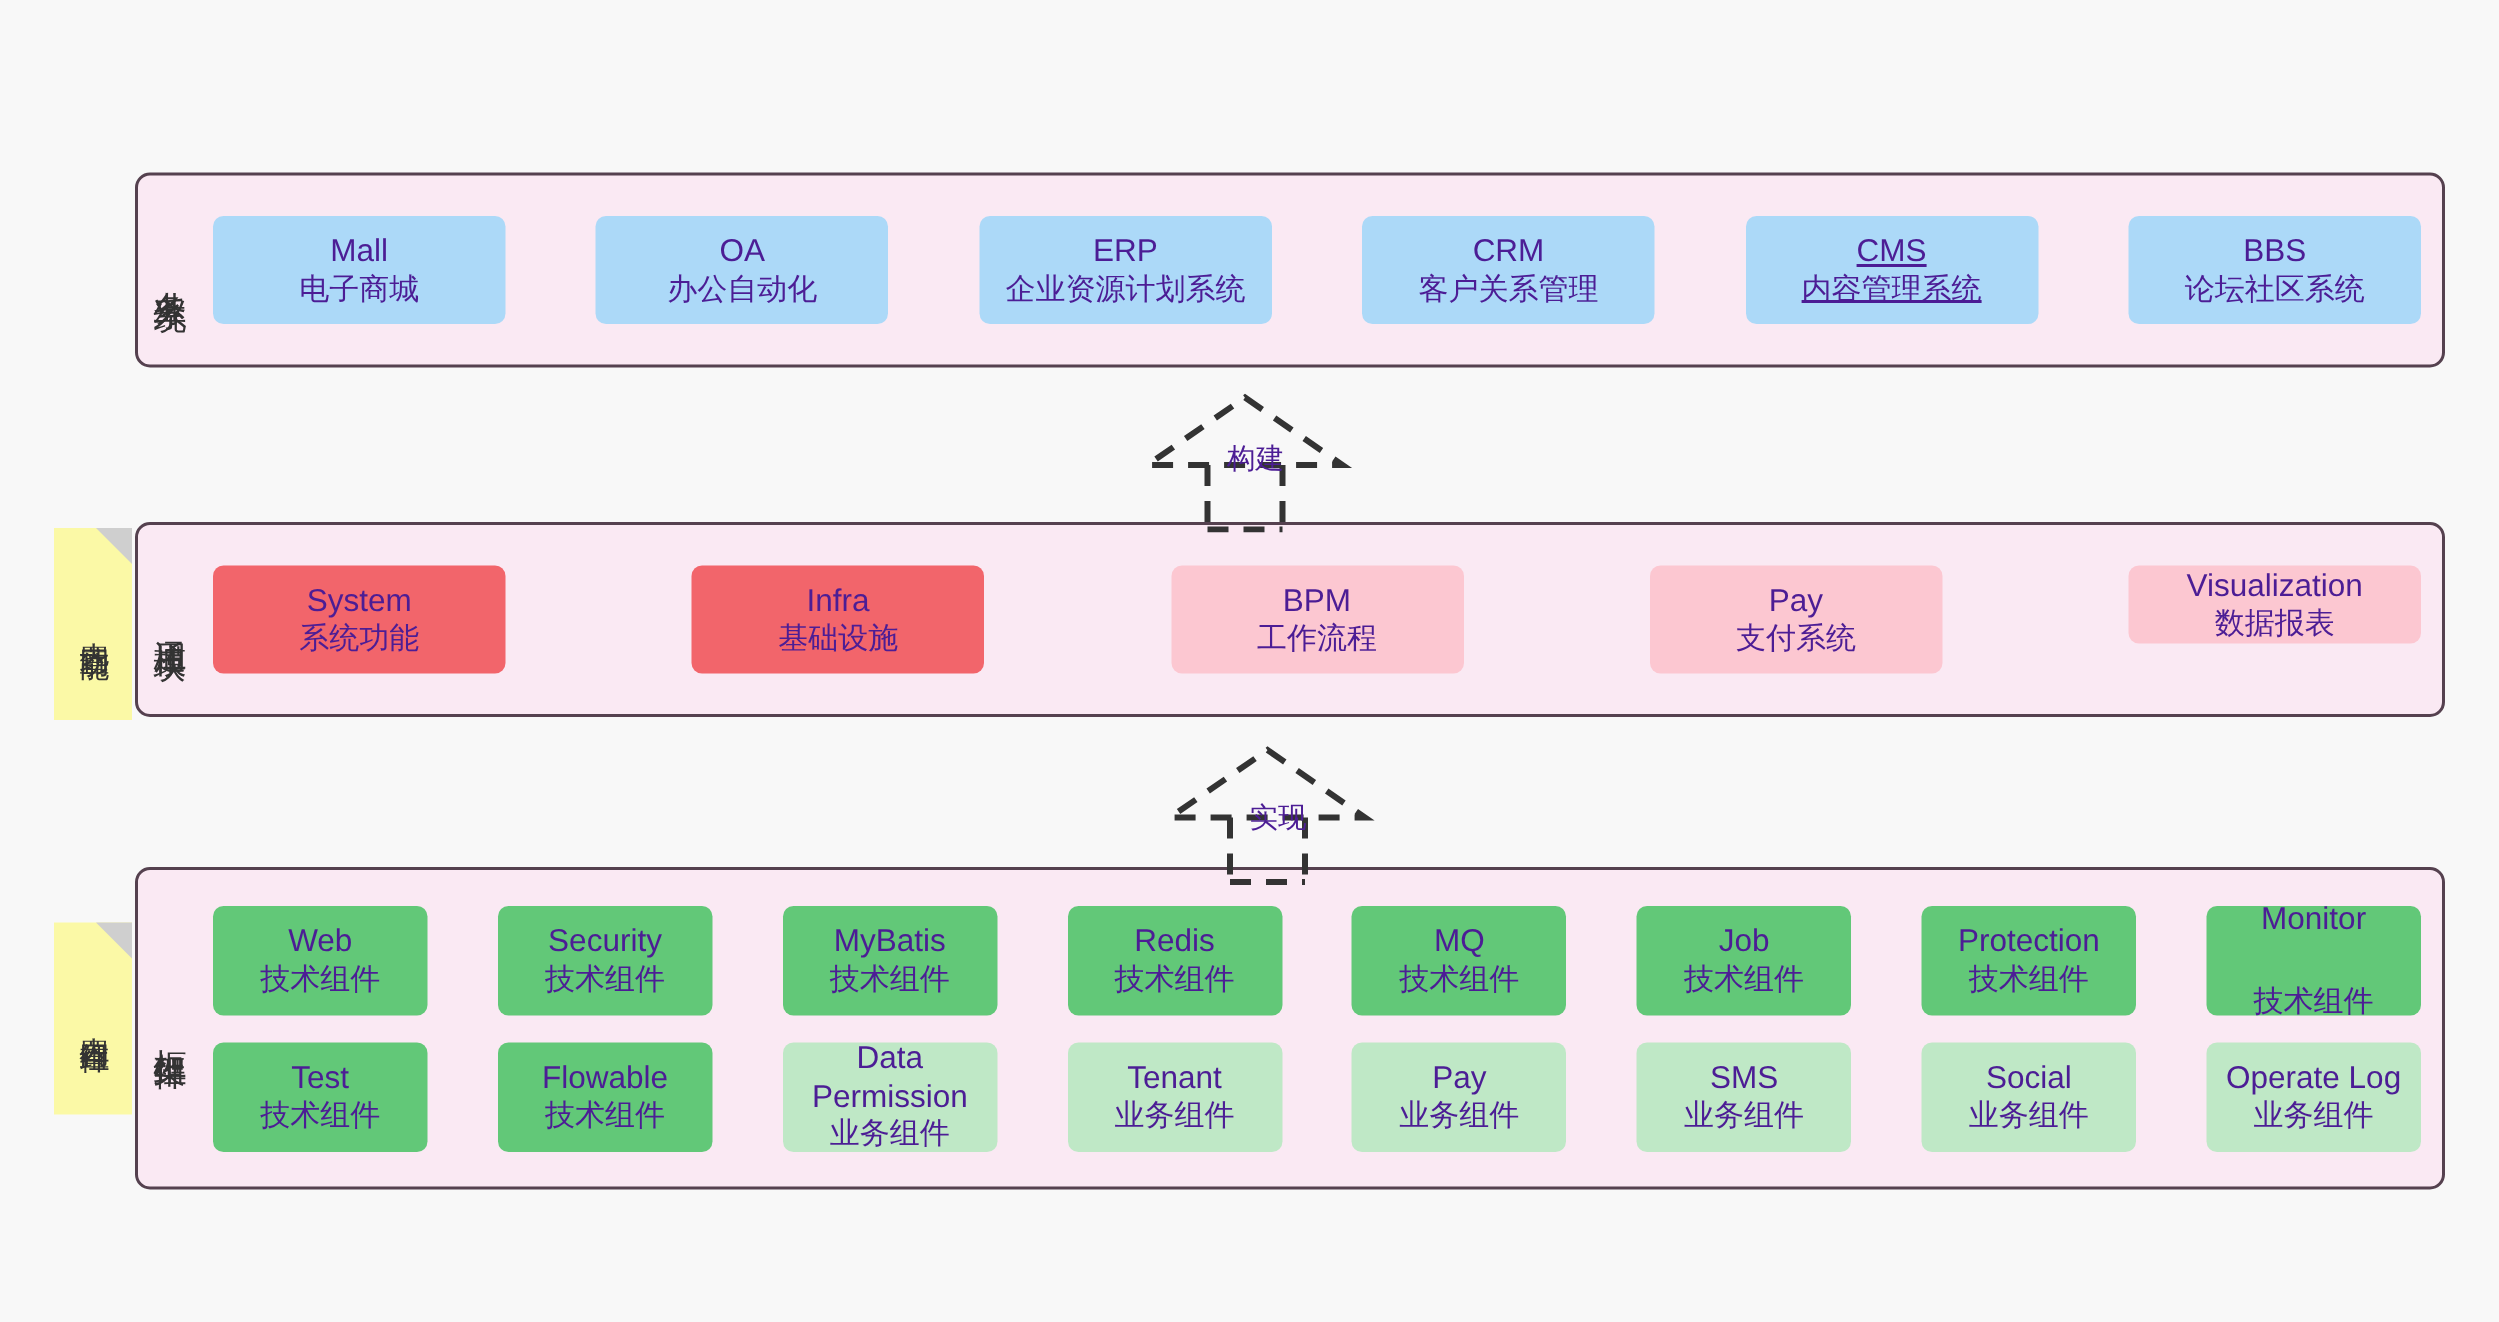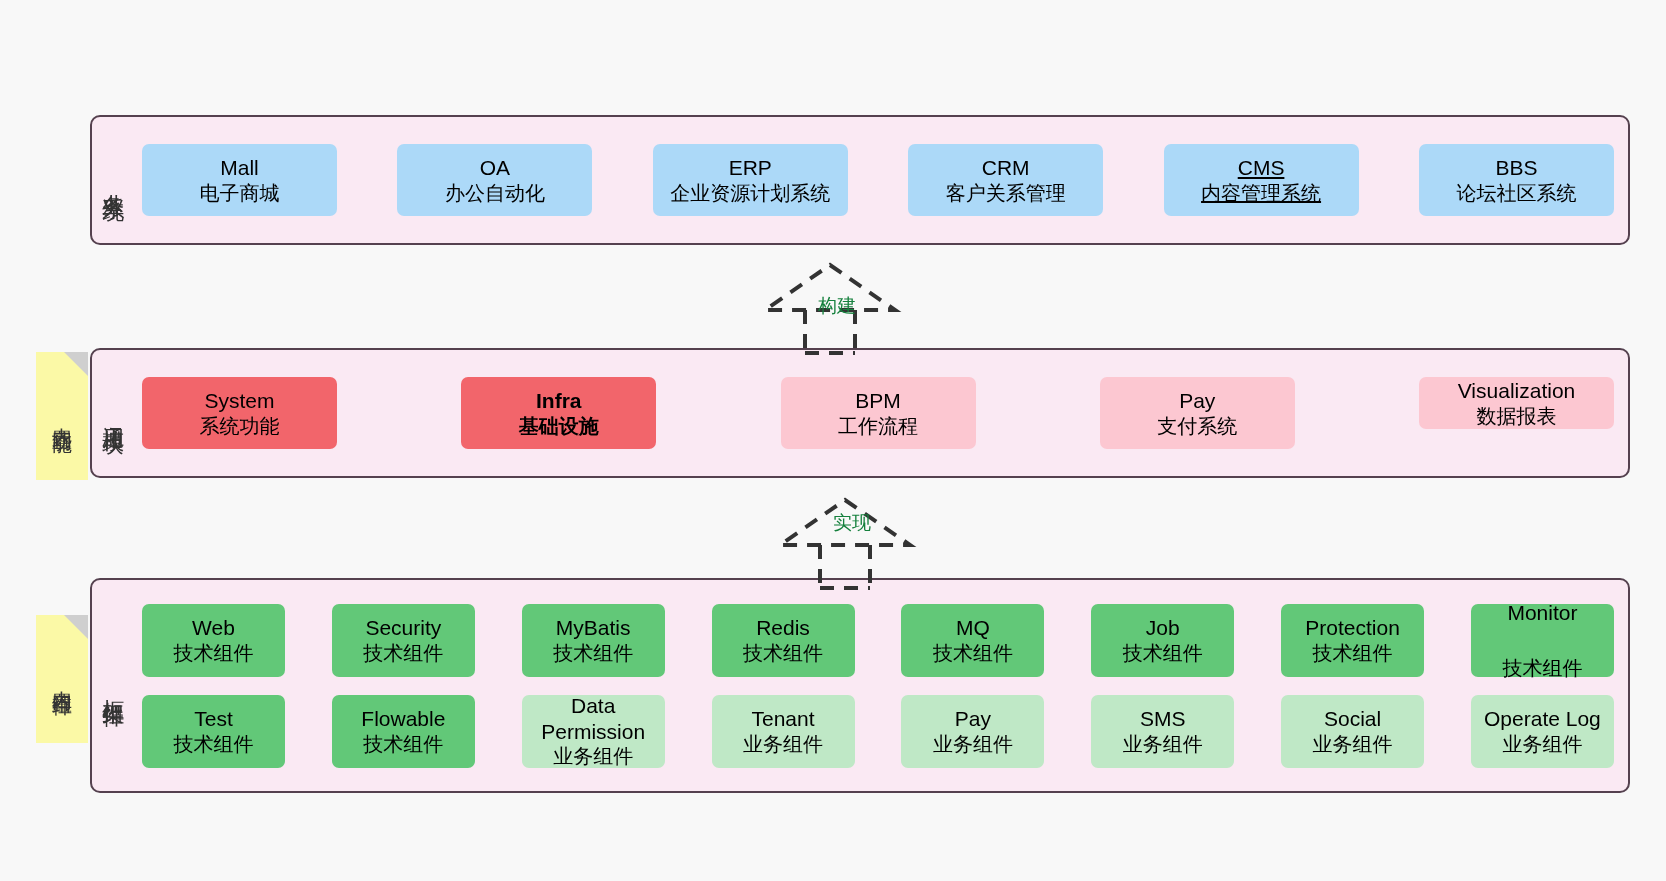--- a/index.html
+++ b/index.html
@@ -68,21 +68,21 @@
   .card {
     box-sizing: border-box;
     border-radius: 7px;
     display: flex;
     flex-direction: column;
     align-items: center;
     justify-content: center;
     text-align: center;
     padding: 4px 6px;
     line-height: 1.22;
-    color: #000000;
+    color: #4c1d95;
   }
   .card .en {
     font-size: 21px;
     white-space: nowrap;
   }
   .card .en.wrap {
     white-space: normal;
   }
   .card .cn {
     font-size: 20px;
@@ -124,21 +124,21 @@
   }
 
   
   .arrow {
     position: absolute;
     z-index: 3;
   }
   .arrow-text {
     position: absolute;
     font-size: 19px;
-    color: #15803d;
+    color: #4c1d95;
     background: transparent;
     white-space: nowrap;
     z-index: 5;
   }
 </style>
 </head>
 <body>
 
 <div class="canvas">
 
@@ -187,21 +187,21 @@
   <div class="note" style="left:36px; top:352px; width:52px; height:128px;">内置功能</div>
 
   <div class="layer" id="layer-common" style="left:90px; top:348px; width:1540px; height:130px;">
     <div class="layer-label">通用模块</div>
     <div class="layer-body">
       <div class="card-row">
         <div class="card c-red" style="width:195px;height:72px;">
           <div class="en">System</div>
           <div class="cn">系统功能</div>
         </div>
-        <div class="card c-red" style="width:195px;height:72px;font-weight:bold;">
+        <div class="card c-red" style="width:195px;height:72px;">
           <div class="en">Infra</div>
           <div class="cn">基础设施</div>
         </div>
         <div class="card c-pink" style="width:195px;height:72px;">
           <div class="en">BPM</div>
           <div class="cn">工作流程</div>
         </div>
         <div class="card c-pink" style="width:195px;height:72px;">
           <div class="en">Pay</div>
           <div class="cn">支付系统</div>
@@ -213,21 +213,21 @@
       </div>
     </div>
   </div>
 
   <div class="arrow" style="left:760px; top:490px; width:180px; height:100px;">
     <svg width="180" height="100" viewBox="0 0 180 100" fill="none">
       <path d="M 85 10 L 150 55 L 20 55 Z" stroke="#333333" stroke-width="4" fill="none" stroke-dasharray="14 10" stroke-linejoin="miter"></path>
       <path d="M 60 55 L 60 98 M 110 55 L 110 98 M 60 98 L 110 98" stroke="#333333" stroke-width="4" fill="none" stroke-dasharray="14 10"></path>
     </svg>
   </div>
-  <div class="arrow-text" style="left:833px; top:510px;">实现</div>
+  <div class="arrow-text" style="left:833px; top:532px;">实现</div>
 
   <div class="note" style="left:36px; top:615px; width:52px; height:128px;">内置组件</div>
 
   <div class="layer" id="layer-framework" style="left:90px; top:578px; width:1540px; height:215px;">
     <div class="layer-label">框架组件</div>
     <div class="layer-body">
 
       <div class="card-row">
         <div class="card c-green" style="width:143px;height:73px;">
           <div class="en">Web</div>

